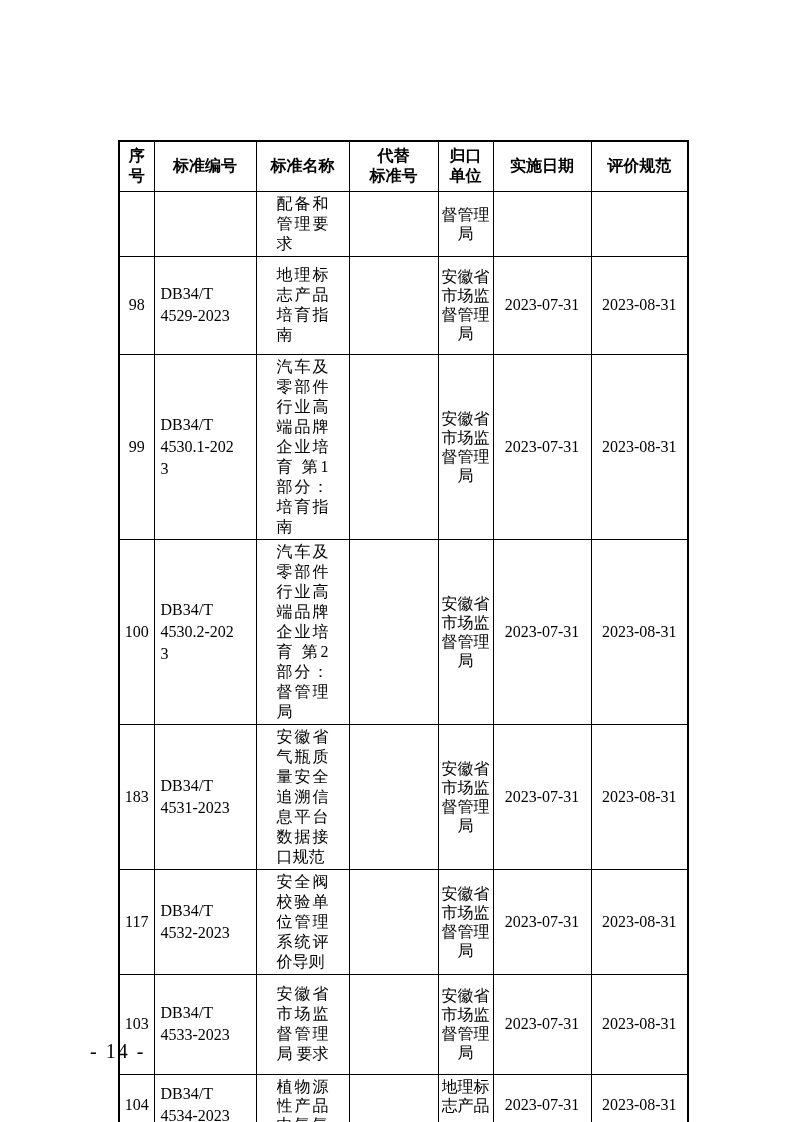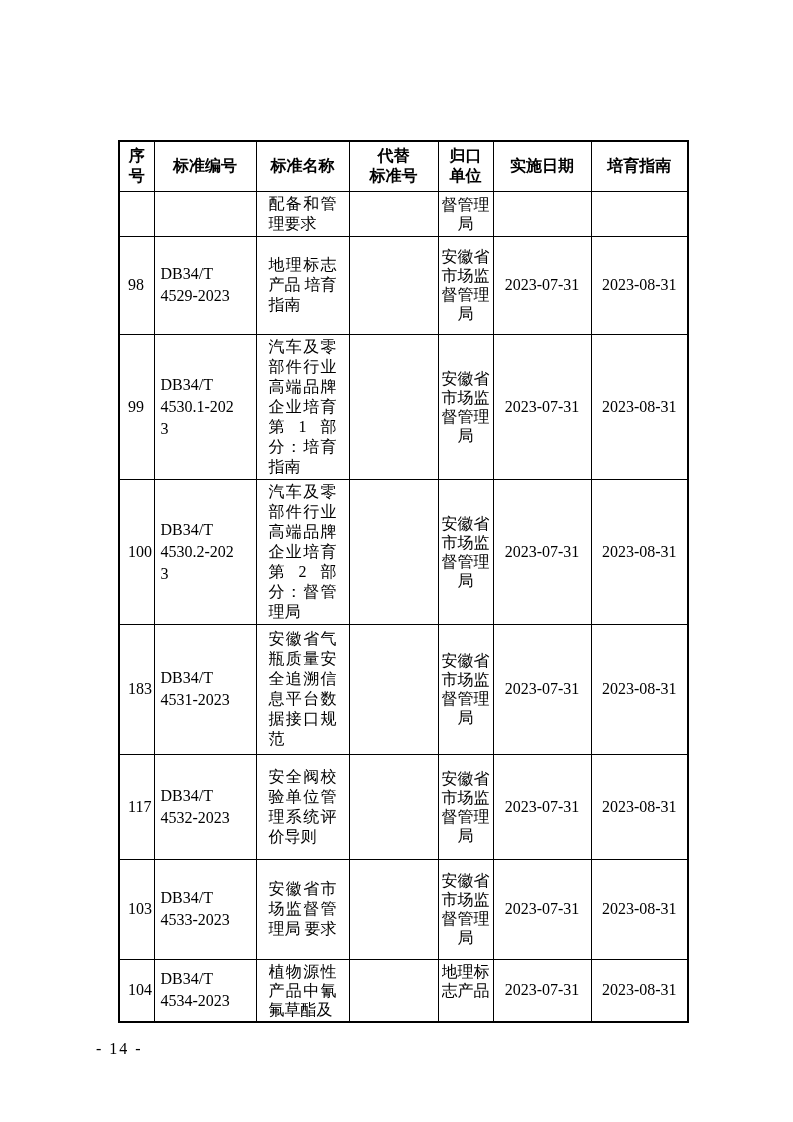--- a/index.html
+++ b/index.html
@@ -20,43 +20,43 @@
     overflow:hidden;
   }
   .std-table th{
     font-family:"Liberation Sans","DejaVu Sans",sans-serif;
     font-weight:bold;
     text-align:center;
     white-space:pre-line;
     line-height:20px;
     padding:2px 1px;
   }
-  .c-idx{padding:0 8px;}
+  .c-idx{text-align:center;padding:0 1px;}
   .c-code{
     text-align:left;padding:2px 15px 2px 6px;
     white-space:pre-wrap;word-break:break-all;line-height:22px;
   }
-  .c-name{text-align:justify;padding:2px 12px;line-height:20px;font-family:Liberation Serif, serif;}
+  .c-name{text-align:justify;padding:2px 20px;line-height:20px;font-family:Liberation Serif, serif;}
   .c-repl{text-align:center;padding:2px;}
   .c-unit{text-align:center;padding:2px 3px;line-height:19px;}
   .c-date{text-align:center;white-space:nowrap;padding:0 8px;}
   tr.hr{height:50px;}
   tr.r0{height:42px;}
   tr.r1{height:98px;}
   tr.r2{height:125px;}
   tr.r3{height:125px;}
   tr.r4{height:130px;}
   tr.r5{height:105px;}
   tr.r6{height:100px;}
   tr.r7{height:58px;}
   tr.r7 .c-name,tr.r7 .c-unit{vertical-align:top;}
   .clip{max-height:57px;overflow:hidden;line-height:19px;}
   .pageno{
-    position:absolute;left:96px;top:1040px;
-    font-size:16px;letter-spacing:2px;
+    position:absolute;left:90px;top:1040px;
+    font-size:20px;letter-spacing:2px;
   }
 </style>
 </head>
 <body>
 
 <div class="page">
 
   <table class="std-table">
     <colgroup>
       <col style="width:35px">
@@ -71,21 +71,21 @@
       <tr class="hr">
         <th>序
 号</th>
         <th>标准编号</th>
         <th>标准名称</th>
         <th>代替
 标准号</th>
         <th>归口
 单位</th>
         <th>实施日期</th>
-        <th>培育指南</th>
+        <th>评价规范</th>
       </tr>
     </thead>
     <tbody>
       <tr class="r0">
         <td class="c-idx"></td>
         <td class="c-code"></td>
         <td class="c-name">配备和管理要求</td>
         <td class="c-repl"></td>
         <td class="c-unit">督管理局</td>
         <td class="c-date"></td>

